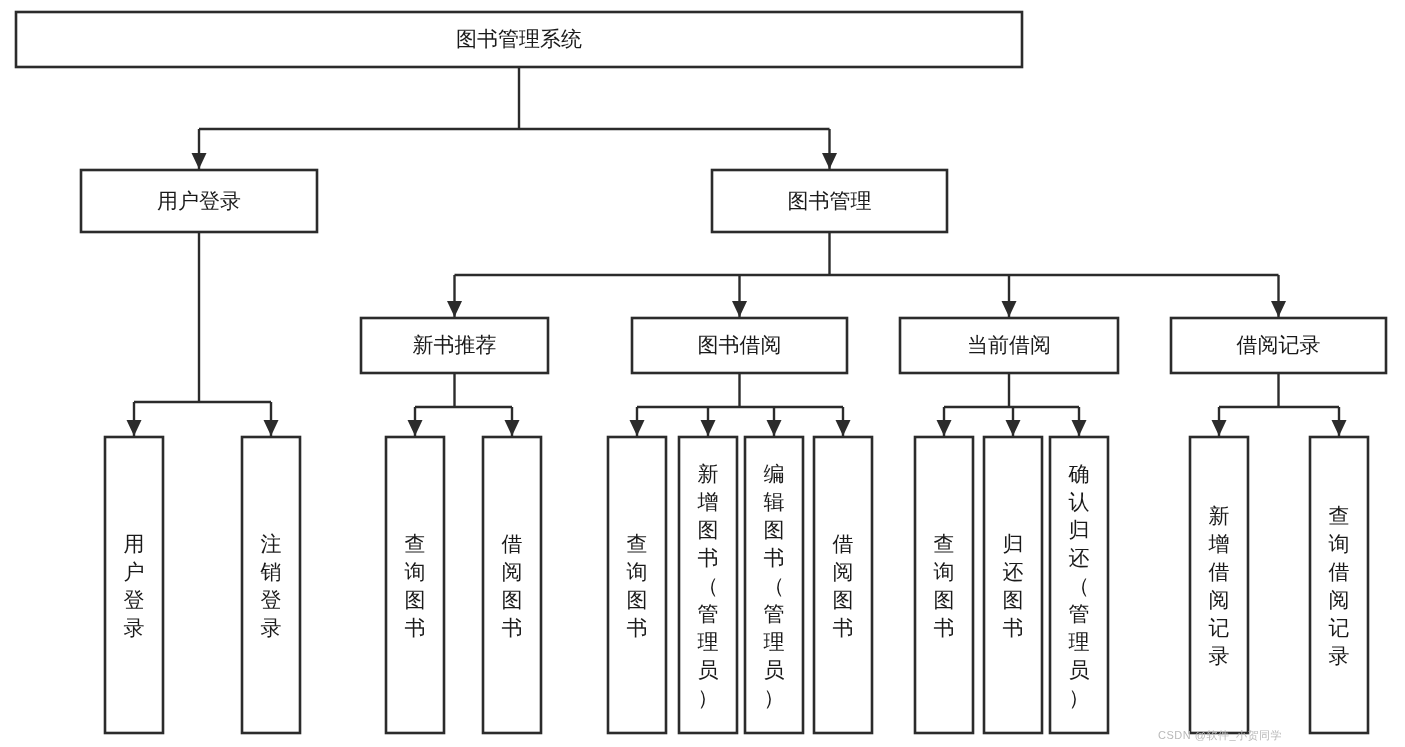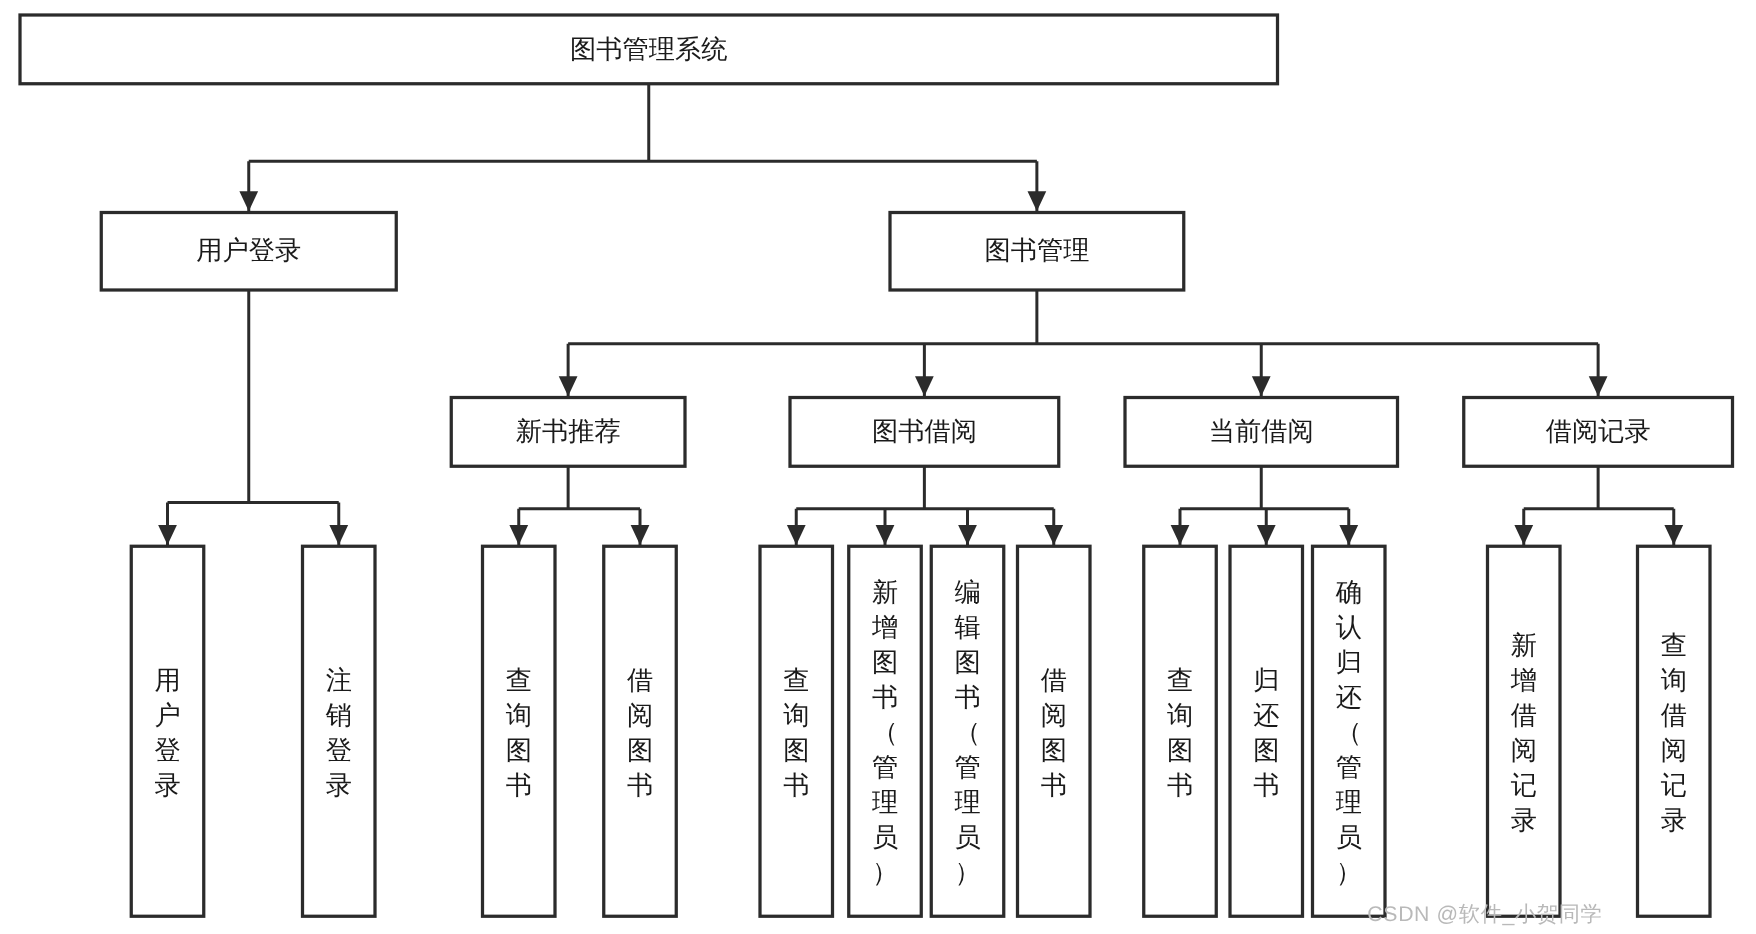--- a/index.html
+++ b/index.html
@@ -53,21 +53,21 @@
     font-family: "Liberation Sans", "DejaVu Sans", sans-serif;
     font-size: 21px;
     fill: #1a1a1a;
     text-anchor: middle;
   }
   .watermark-text {
     position: absolute;
     right: 10px;
     bottom: 4px;
     font-family: "Liberation Sans", "DejaVu Sans", sans-serif;
-    font-size: 17px;
+    font-size: 11px;
     color: #b9b9b9;
     letter-spacing: 0.5px;
     white-space: nowrap;
     user-select: none;
   }
 </style>
 </head>
 <body>
 
 <div id="diagram-root">

